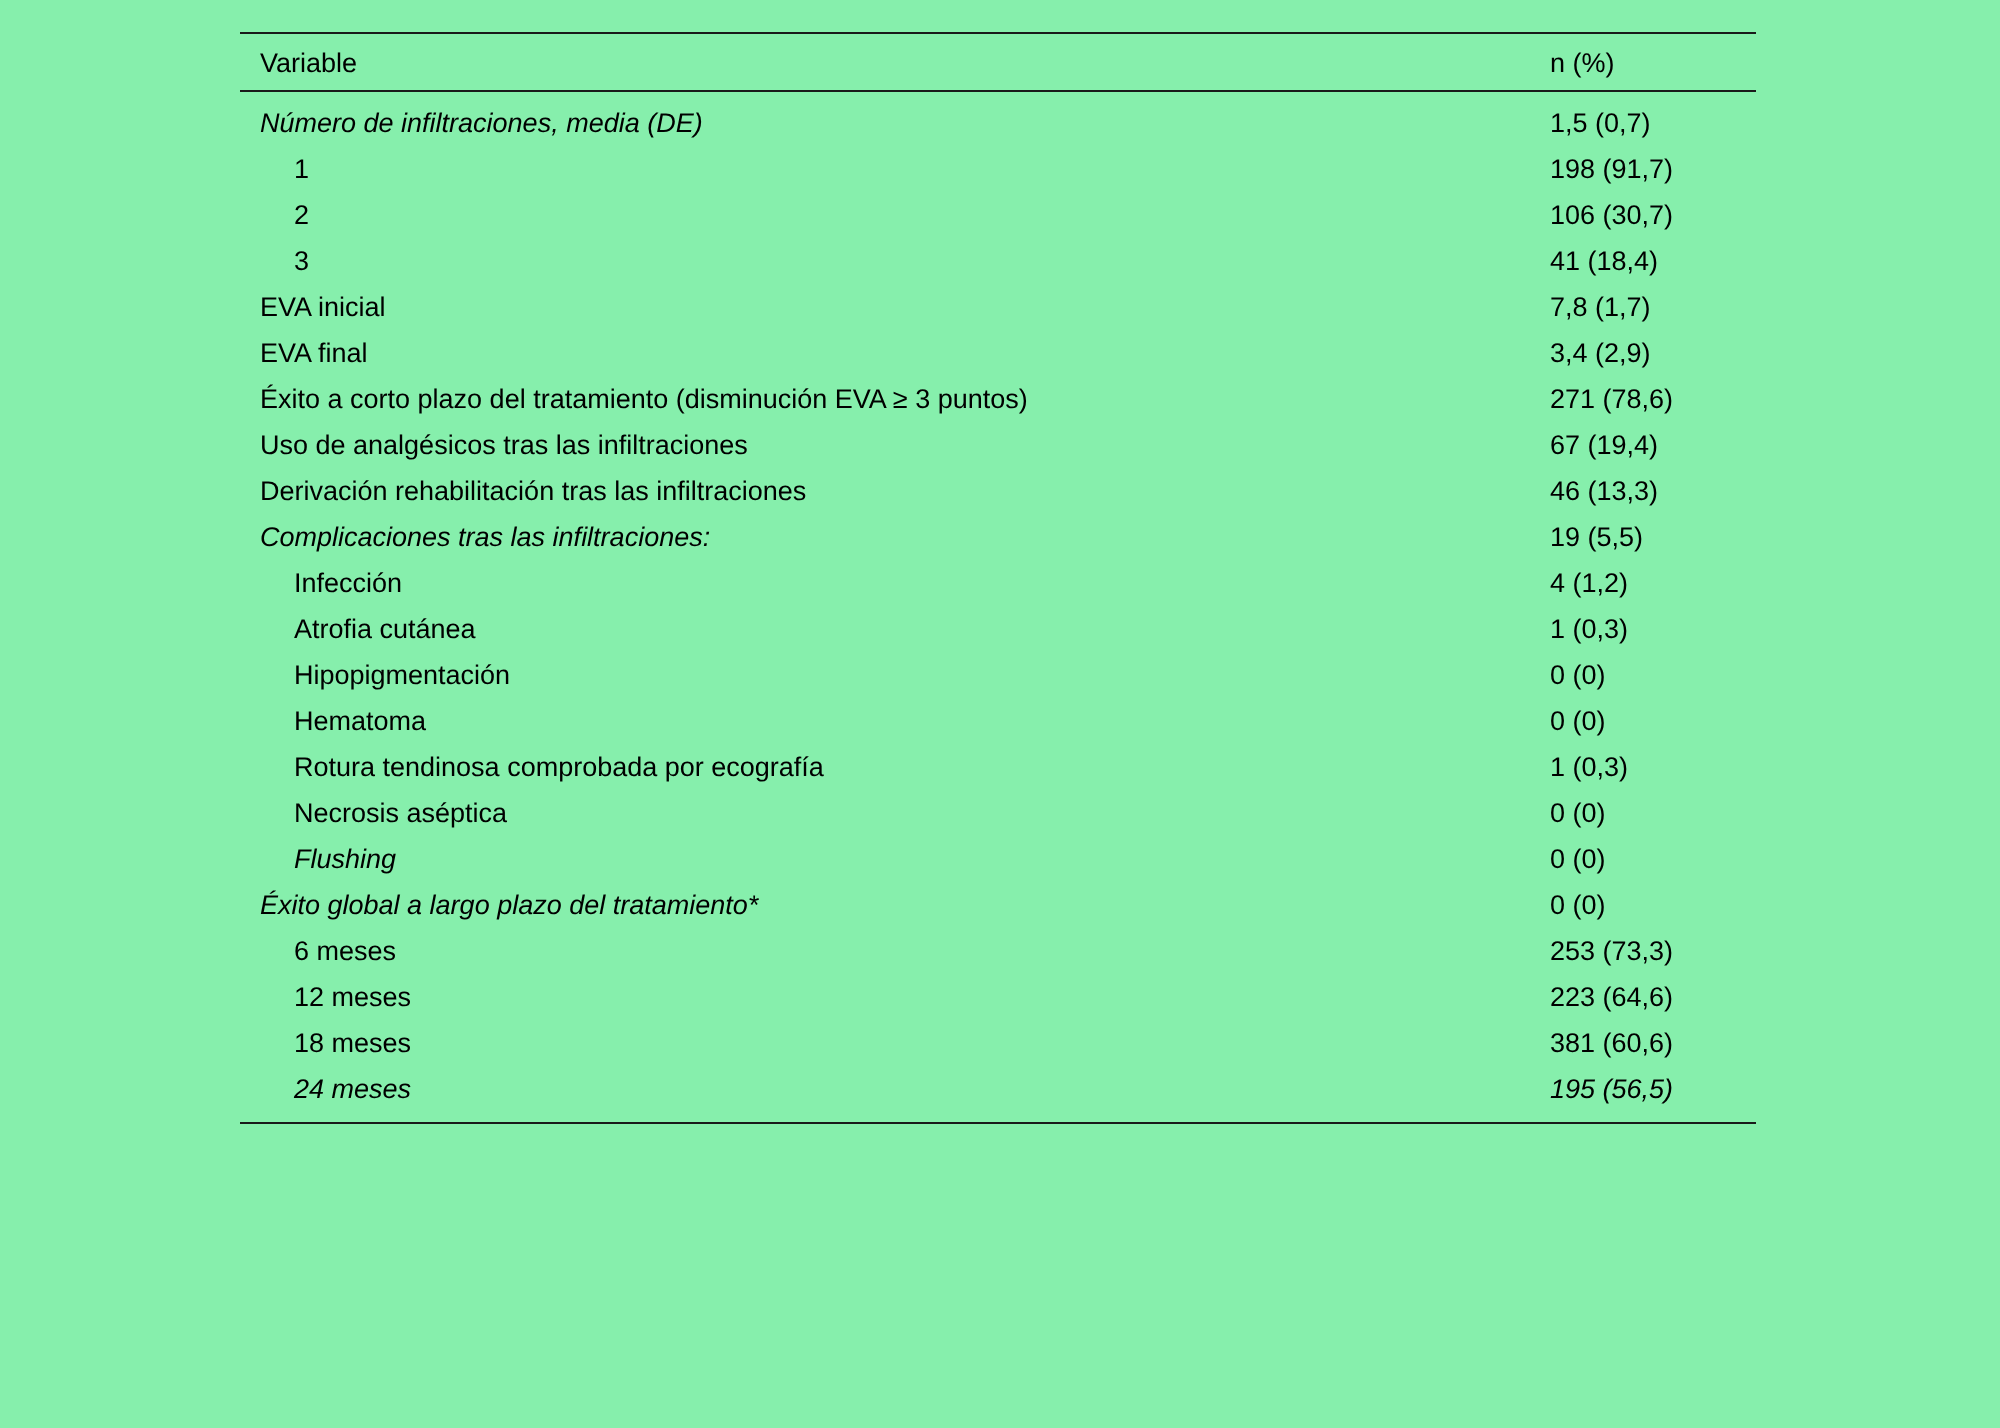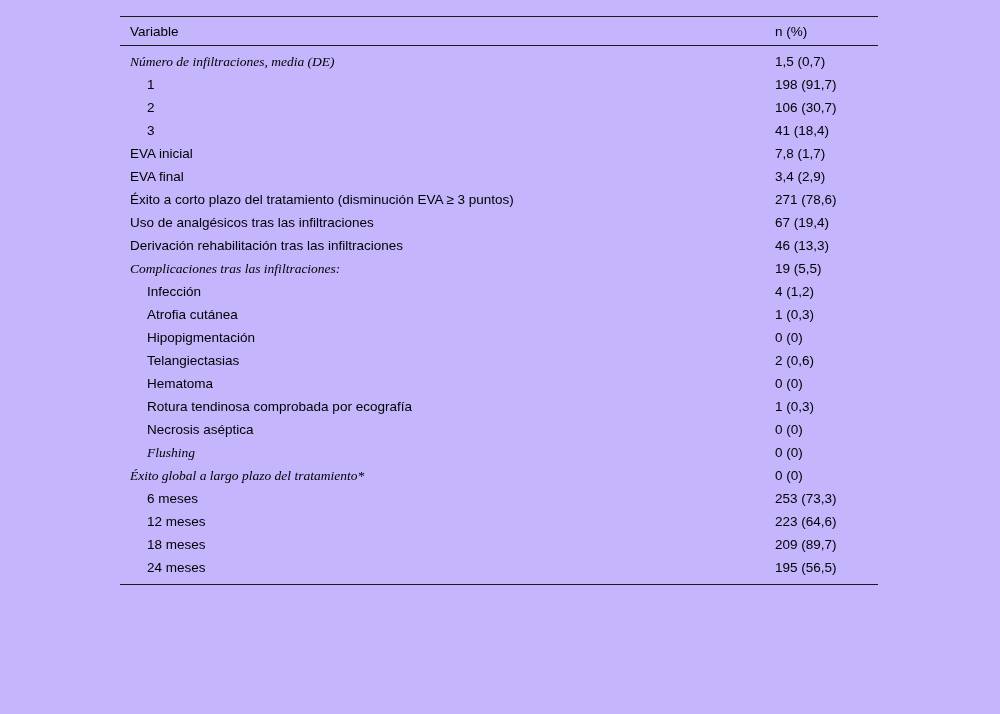--- a/index.html
+++ b/index.html
@@ -10,21 +10,21 @@
     width: 1000px;
     height: 714px;
     font-family: "Liberation Sans", sans-serif;
     color: #000000;
     overflow: hidden;
   }
   .page {
     position: relative;
     width: 1000px;
     height: 714px;
-    background: #c4b5fd;
+    background: #86efac;
   }
   .table-wrap {
     position: absolute;
     left: 120px;
     top: 16px;
     width: 758px;
   }
   table.data-table {
     width: 100%;
     border-collapse: collapse;
@@ -51,30 +51,30 @@
   }
   table.data-table td:first-child,
   table.data-table th:first-child {
     padding-left: 10px;
   }
   table.data-table tbody tr:first-child td {
     padding-top: 4px;
   }
   table.data-table tbody tr:last-child td {
     padding-bottom: 5px;
+    font-style: italic;
   }
   .col-value {
     width: 103px;
   }
   td.indent {
     padding-left: 27px !important;
   }
   td.italic {
     font-style: italic;
-    font-family: Liberation Serif, serif;
   }
 </style>
 </head>
 <body>
 
 <div class="page">
   <div class="table-wrap">
     <table class="data-table">
       <thead>
         <tr>
@@ -129,24 +129,20 @@
           </tr>
           <tr>
             <td class="col-variable indent">Atrofia cutánea</td>
             <td class="col-value">1 (0,3)</td>
           </tr>
           <tr>
             <td class="col-variable indent">Hipopigmentación</td>
             <td class="col-value">0 (0)</td>
           </tr>
           <tr>
-            <td class="col-variable indent">Telangiectasias</td>
-            <td class="col-value">2 (0,6)</td>
-          </tr>
-          <tr>
             <td class="col-variable indent">Hematoma</td>
             <td class="col-value">0 (0)</td>
           </tr>
           <tr>
             <td class="col-variable indent">Rotura tendinosa comprobada por ecografía</td>
             <td class="col-value">1 (0,3)</td>
           </tr>
           <tr>
             <td class="col-variable indent">Necrosis aséptica</td>
             <td class="col-value">0 (0)</td>
@@ -162,21 +158,21 @@
           <tr>
             <td class="col-variable indent">6 meses</td>
             <td class="col-value">253 (73,3)</td>
           </tr>
           <tr>
             <td class="col-variable indent">12 meses</td>
             <td class="col-value">223 (64,6)</td>
           </tr>
           <tr>
             <td class="col-variable indent">18 meses</td>
-            <td class="col-value">209 (89,7)</td>
+            <td class="col-value">381 (60,6)</td>
           </tr>
           <tr>
             <td class="col-variable indent">24 meses</td>
             <td class="col-value">195 (56,5)</td>
           </tr>
         </tbody>
     </table>
   </div>
 </div>
 

